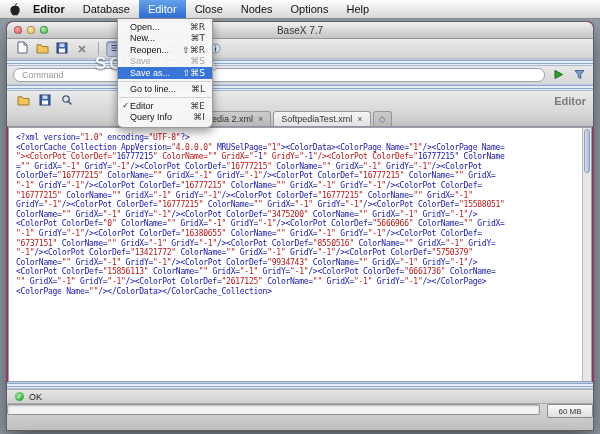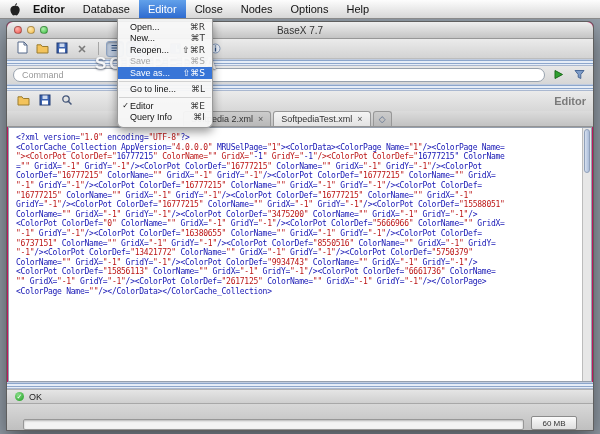--- a/index.html
+++ b/index.html
@@ -80,21 +80,21 @@
   .val{color:#bb1515}
   .scroll{position:absolute;top:0;right:0;bottom:0;width:9px;background:#e7e7e7;border-left:1px solid #bcbcbc}
   .thumb{position:absolute;top:1px;left:1px;right:1px;height:44px;border:1px solid #8fa0ba;border-radius:4px;
     background:linear-gradient(90deg,#d7e0ef,#a9bbd8)}
 
   .statusrow{height:14px;flex:none;display:flex;align-items:center;gap:5px;padding:0 8px;
     background:linear-gradient(#e5e5e5,#cfcfcf);border-top:1px solid #b2b2b2;font-size:9px;color:#222}
   .okicon{width:9px;height:9px;flex:none;border-radius:50%;display:flex;align-items:center;justify-content:center;
     background:radial-gradient(circle at 35% 30%,#86dc86,#1f9e22);color:#fff;font-size:7px}
 
-  .bottombar{height:27px;flex:none;display:flex;align-items:flex-end;gap:7px;padding:0 16px;
+  .bottombar{height:27px;flex:none;display:flex;align-items:flex-start;gap:7px;padding:0 0;
     background:linear-gradient(#d8d8d8,#bfbfbf);border-top:1px solid #a8a8a8}
   .memtrack{flex:1;height:11px;border:1px solid #979797;border-radius:2px;background:#f3f3f3;
     box-shadow:inset 0 1px 2px rgba(0,0,0,.25)}
   .membox{width:46px;height:14px;display:flex;align-items:center;justify-content:center;flex:none;
     border:1px solid #8b8b8b;background:linear-gradient(#fbfbfb,#dedede);font-size:8px;color:#333;border-radius:2px}
 </style>
 </head>
 <body>
 
 <div class="menubar">

